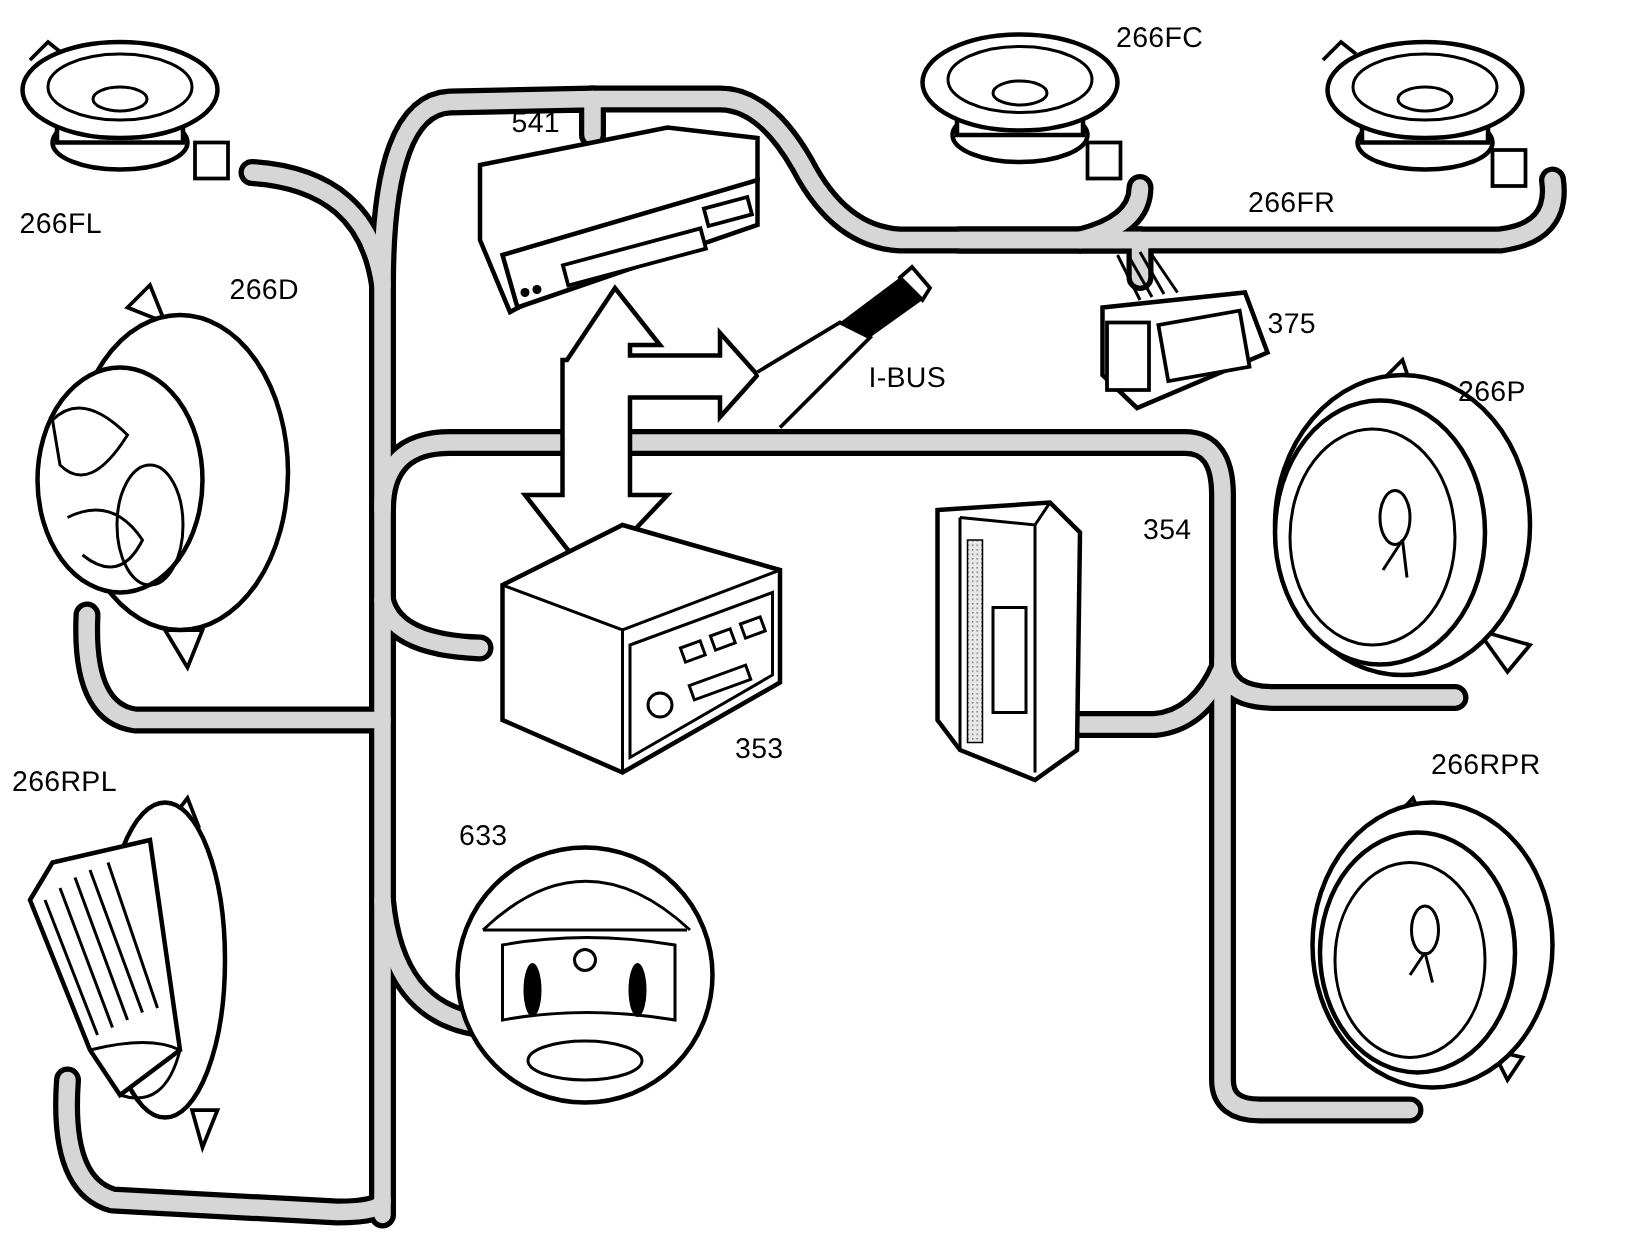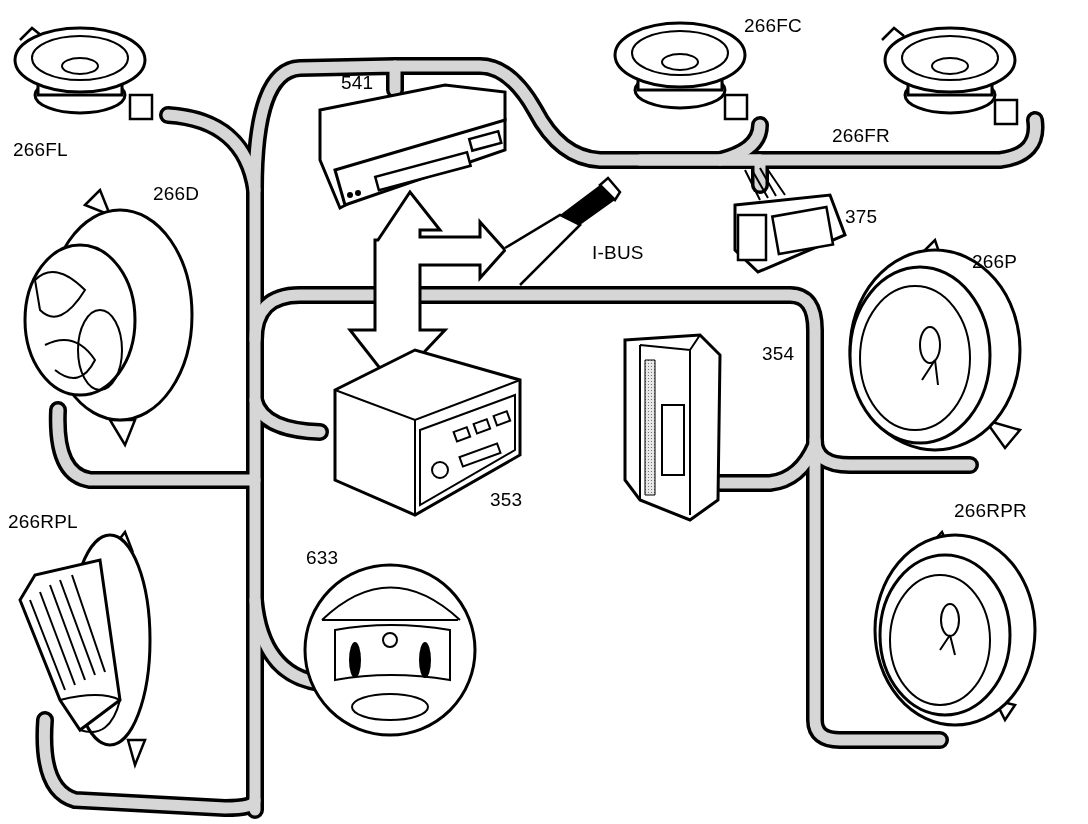--- a/index.html
+++ b/index.html
@@ -182,13 +182,13 @@
 <div class="lbl" style="left:8px;top:512px;">266RPL</div>
 <div class="lbl" style="left:320px;top:73px;margin-left:21px;">541</div>
 <div class="lbl" style="left:490px;top:490px;">353</div>
 <div class="lbl" style="left:306px;top:548px;">633</div>
 <div class="lbl" style="left:730px;top:344px;margin-left:32px;">354</div>
 <div class="lbl" style="left:845px;top:183px;margin-top:24px;">375</div>
 <div class="lbl" style="left:744px;top:16px;">266FC</div>
 <div class="lbl" style="left:832px;top:126px;text-align:center;">266FR</div>
 <div class="lbl" style="left:972px;top:252px;">266P</div>
 <div class="lbl" style="left:954px;top:501px;">266RPR</div>
-<div class="lbl" style="left:592px;top:243px;">I-BUS</div>
+<div class="lbl" style="left:579px;top:243px;">I-BUS</div>
 
 </body></html>

